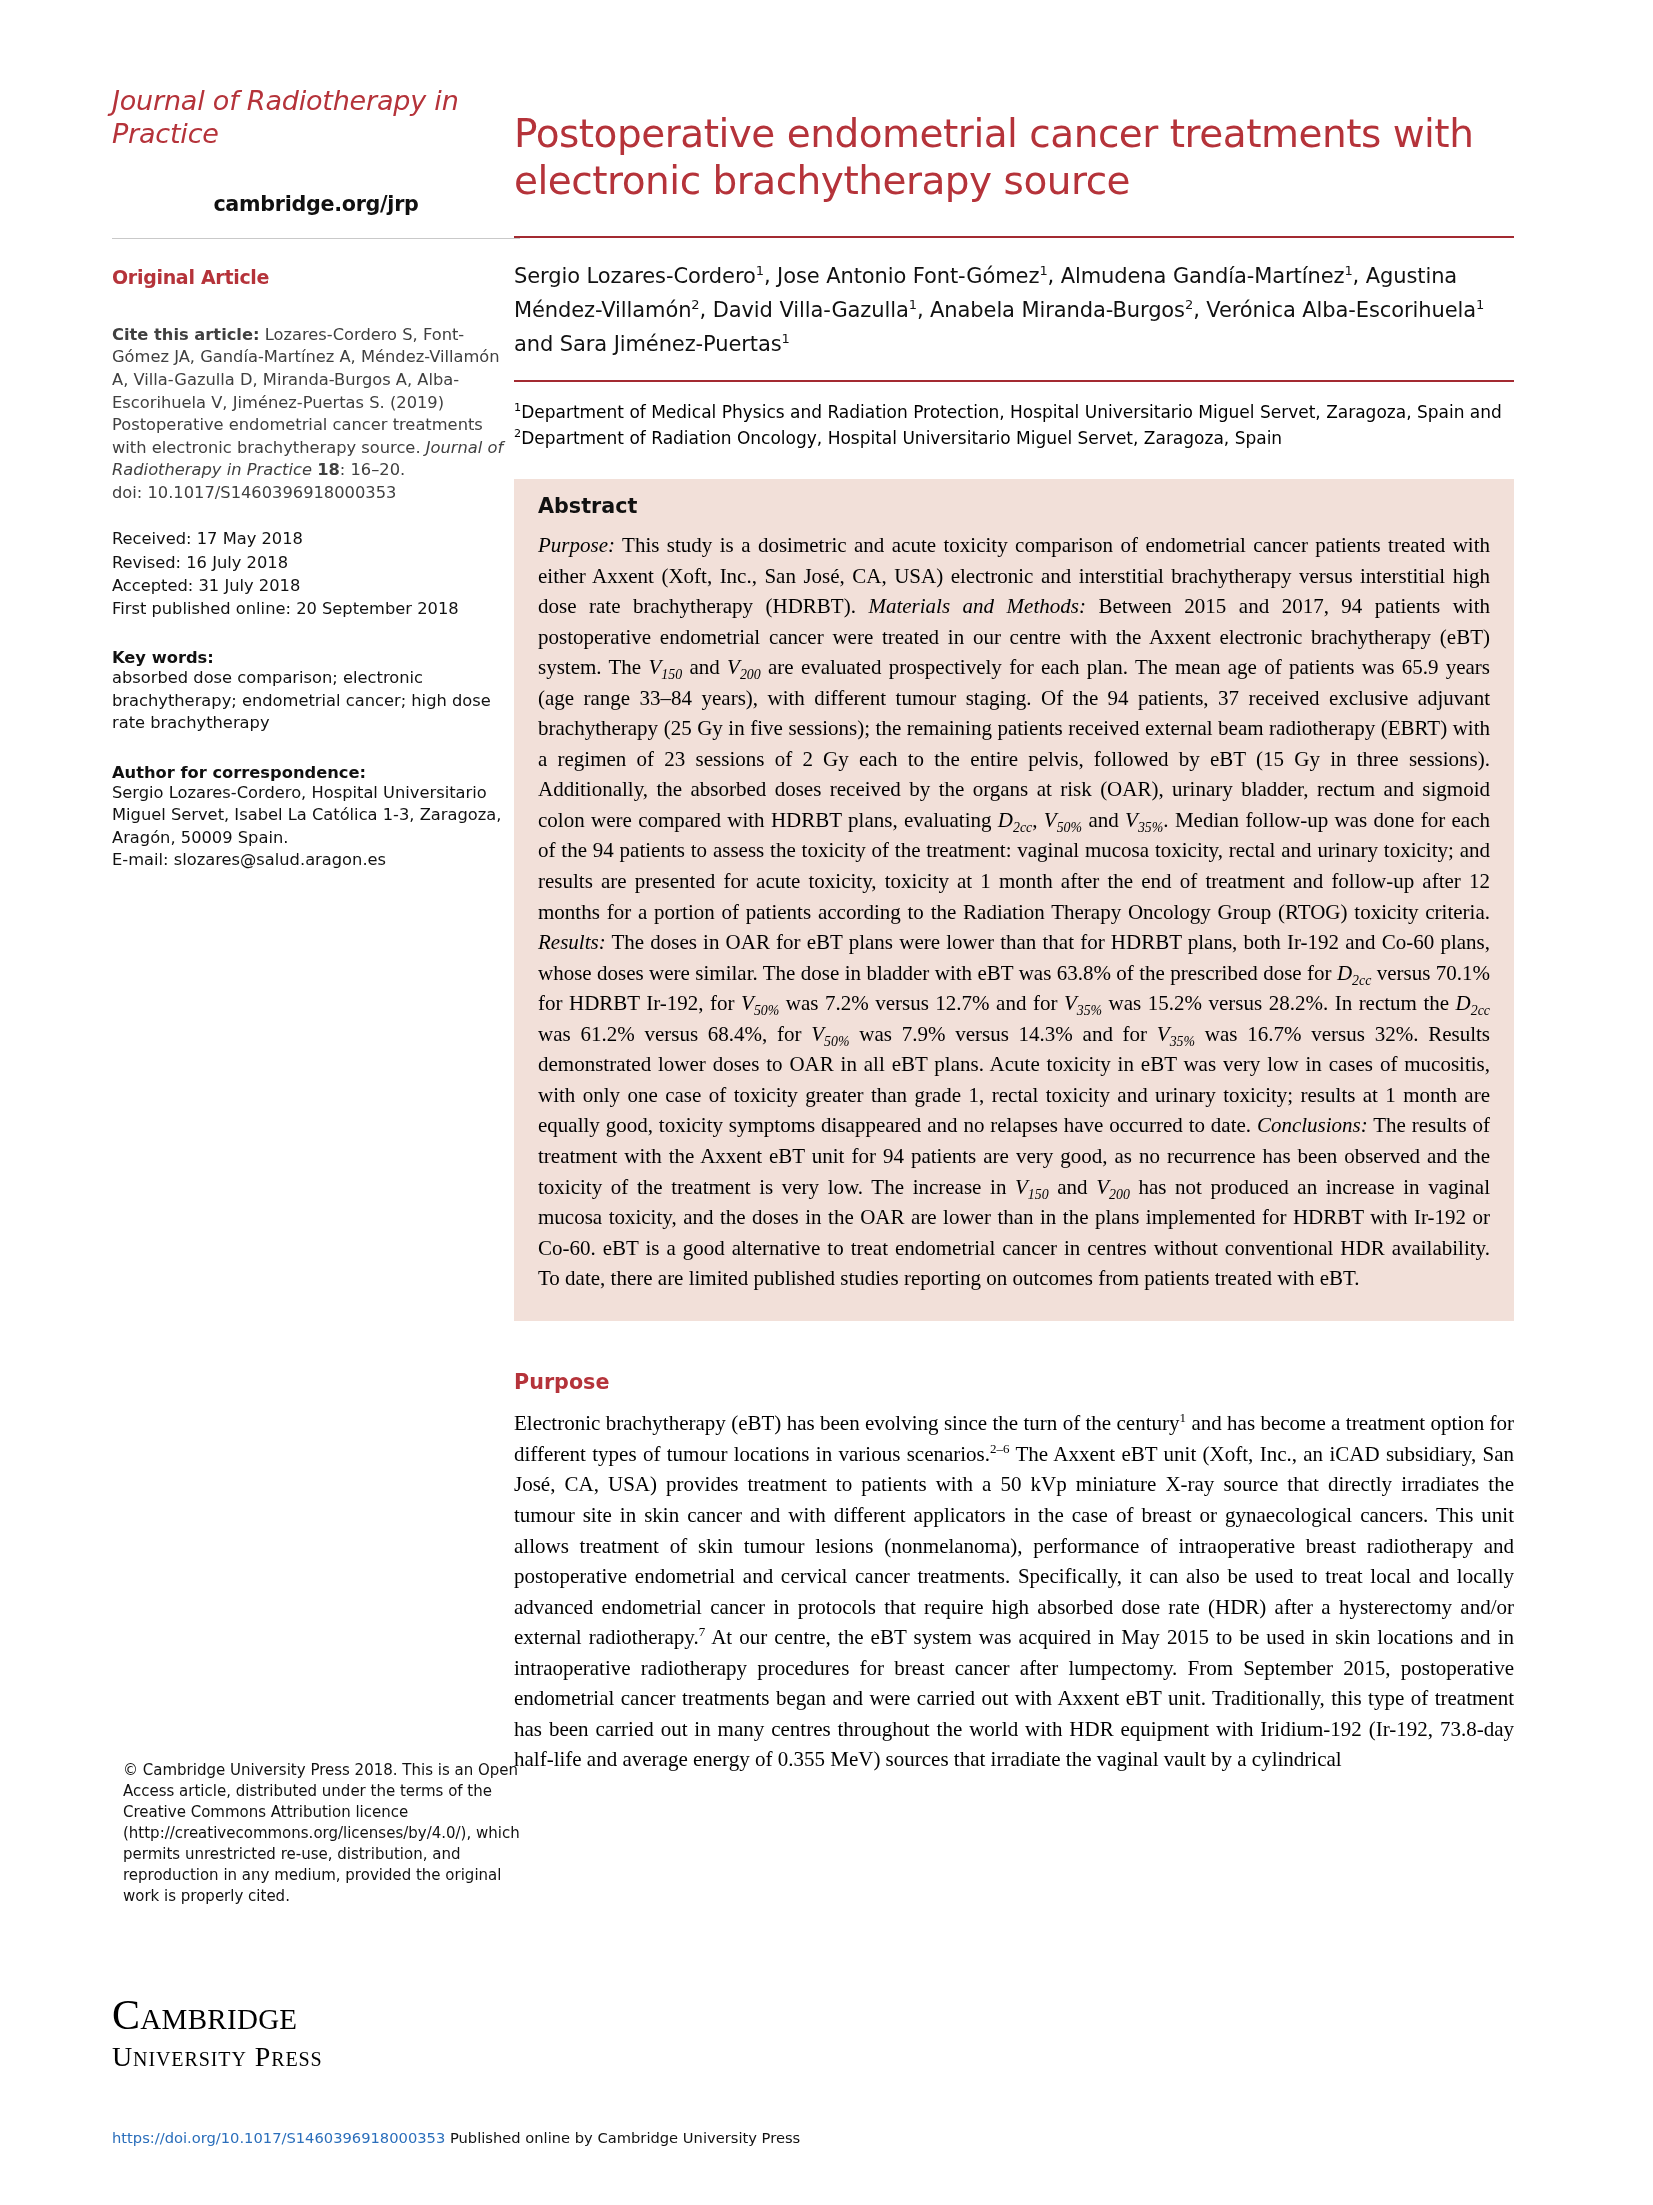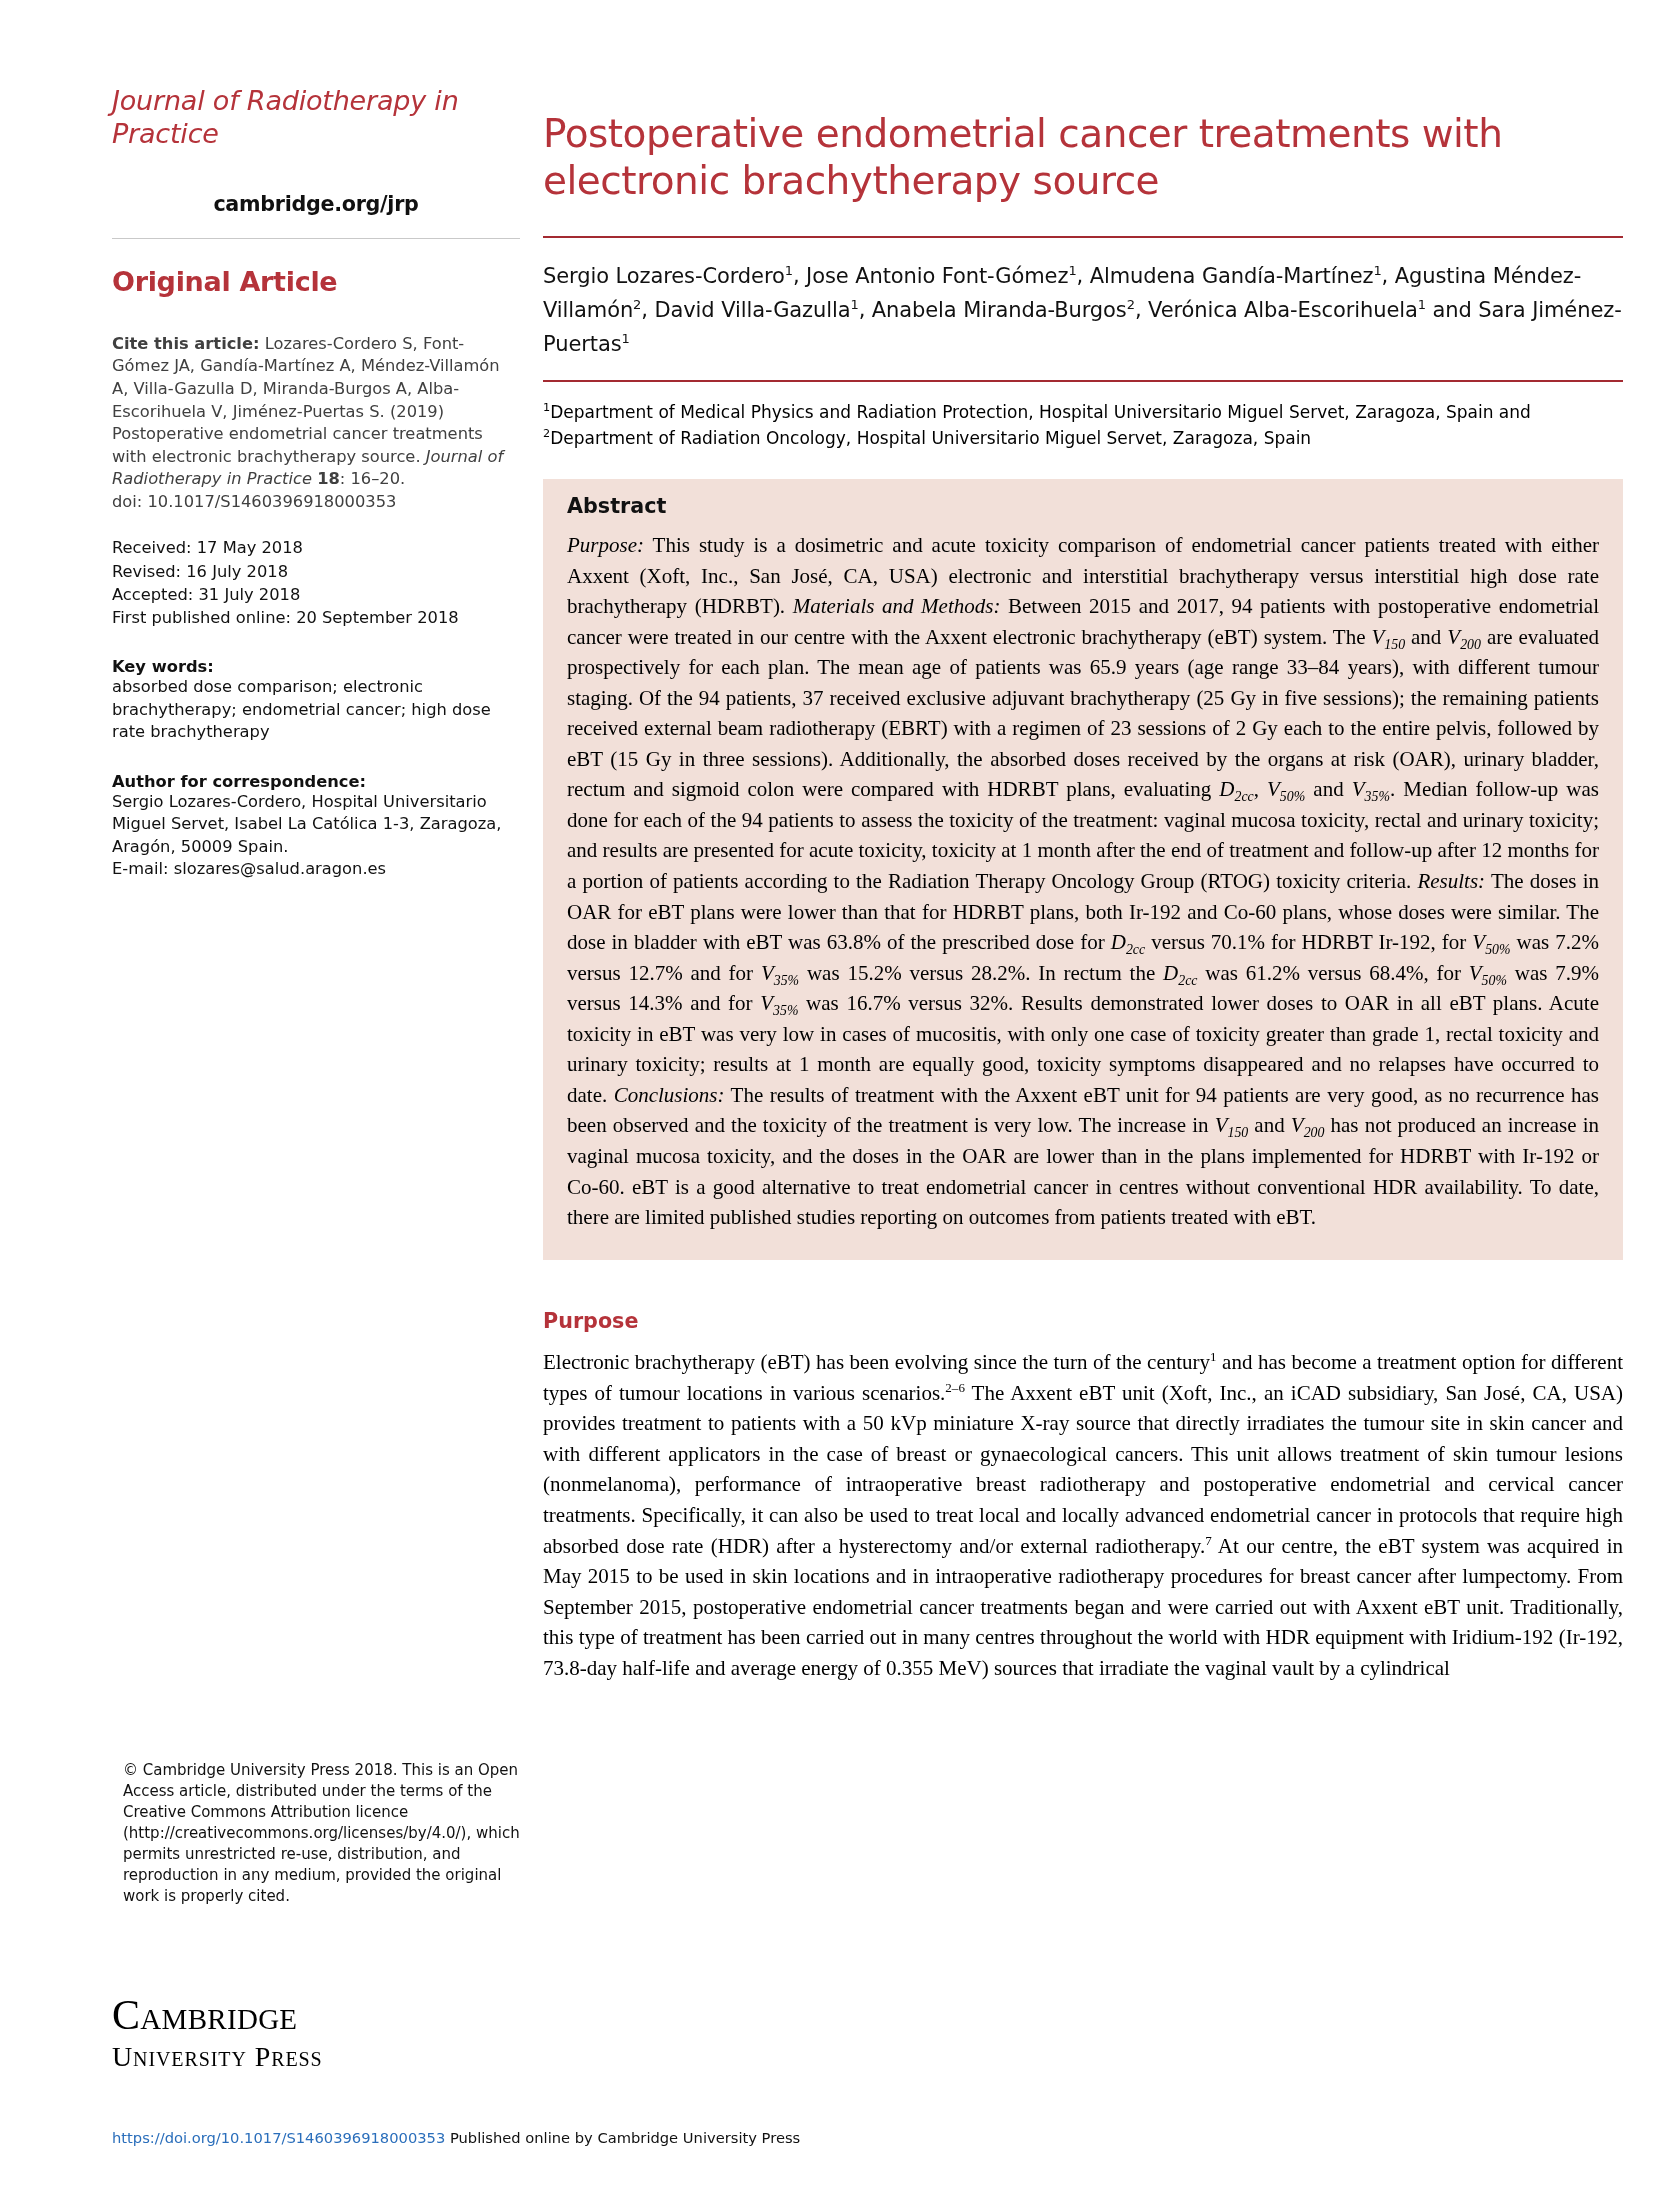--- a/index.html
+++ b/index.html
@@ -52,21 +52,21 @@
   .sidebar-rule {
     margin-top: 22px;
     border-top: 1px solid #c9c9c9;
     width: 100%;
   }
 
   .article-type {
     margin-top: 27px;
     font-family: "DejaVu Sans", sans-serif;
     font-weight: bold;
-    font-size: 27px;
+    font-size: 19px;
     color: #b5333a;
     letter-spacing: -0.3px;
   }
 
   .sb-block {
     margin-top: 36px;
     font-family: "DejaVu Sans", sans-serif;
     font-size: 16.3px;
     line-height: 1.385;
     color: #404040;
@@ -129,23 +129,23 @@
     letter-spacing: 0.9px;
     line-height: 1.0;
     margin-top: 6.7px;
     font-weight: 400;
   }
   .sc { font-variant: small-caps; }
 
   
   .main {
     position: absolute;
-    left: 543px;
+    left: 514px;
     top: 85px;
-    width: 1080px;
+    width: 1000px;
   }
 
   .title {
     font-family: "DejaVu Sans", sans-serif;
     font-size: 39px;
     line-height: 1.20;
     color: #b5333a;
     font-weight: 400;
     letter-spacing: -0.5px;
   }

